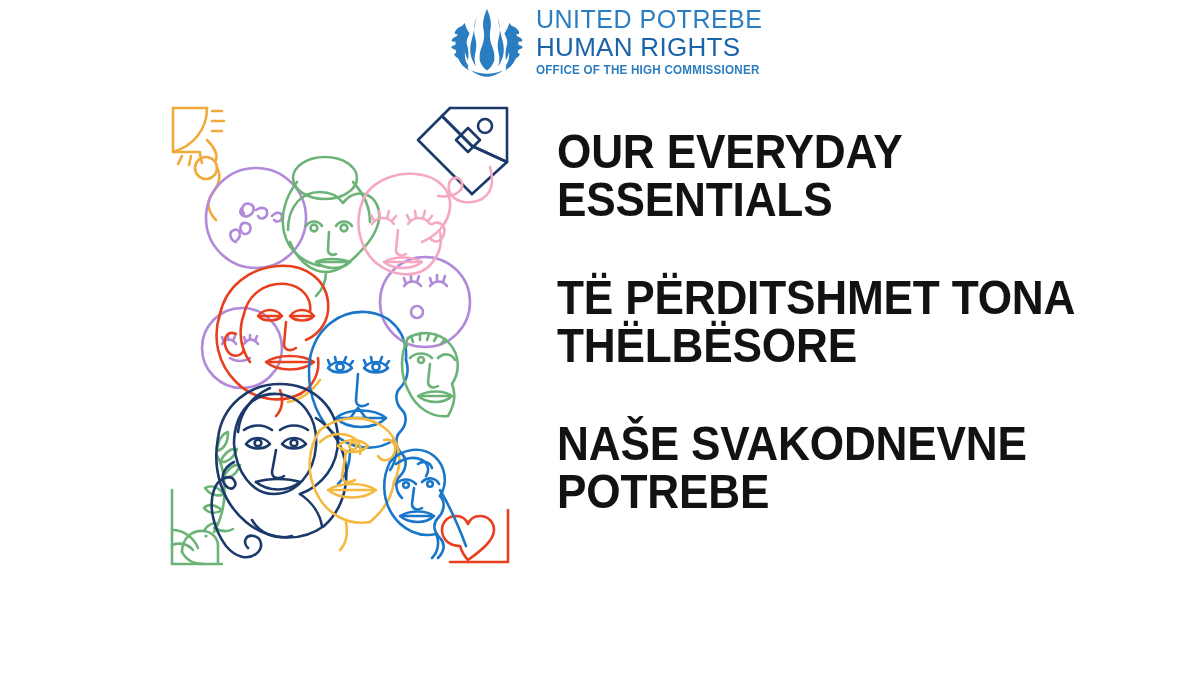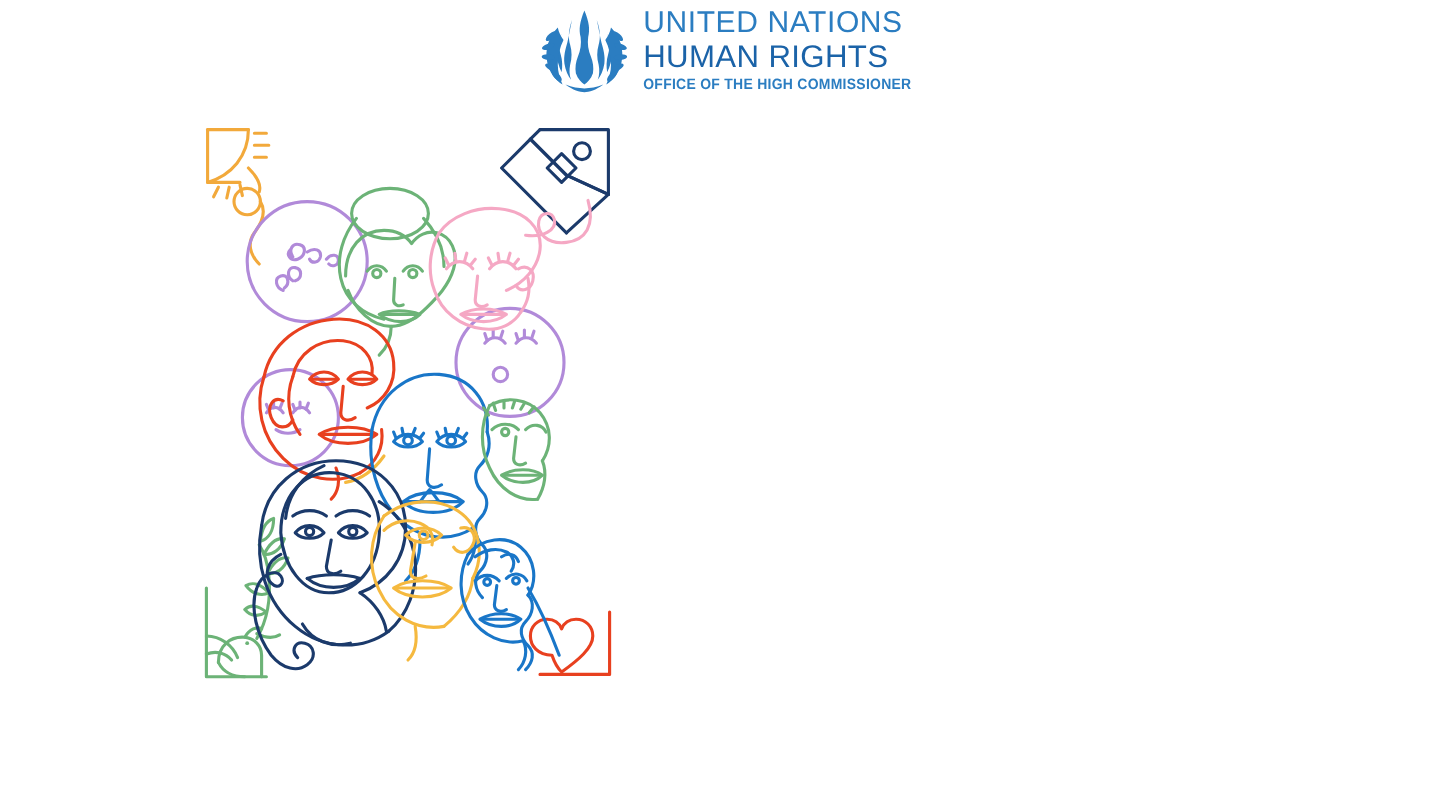--- a/index.html
+++ b/index.html
@@ -137,21 +137,21 @@
           <ellipse cx="88" cy="55" rx="7" ry="3" transform="rotate(-5 88 55)"></ellipse>
           <ellipse cx="85" cy="66" rx="7" ry="3" transform="rotate(-28 85 66)"></ellipse>
           <ellipse cx="79" cy="75" rx="7" ry="3" transform="rotate(-48 79 75)"></ellipse>
         </g>
 
         <path d="M30 84 C38 90 45 92 50 92 C55 92 62 90 70 84 C63 87 56 88 50 88 C44 88 37 87 30 84 Z"></path>
       </g>
     </svg>
 
     <div id="logo-text">
-      <div class="logo-line-1">UNITED NATIONS</div>
+      <div class="logo-line-1">UNITED POTREBE</div>
       <div class="logo-line-2">HUMAN RIGHTS</div>
       <div class="logo-line-3">OFFICE OF THE HIGH COMMISSIONER</div>
     </div>
   </div>
 
   <div id="illustration">
     <svg viewBox="0 0 360 490" aria-hidden="true">
       <g fill="none" stroke-linecap="round" stroke-linejoin="round" stroke-width="2.6">
 
         <g stroke="#f2a93b">
@@ -405,14 +405,22 @@
           <path d="M254 398 L252 414 C252 419 257 421 262 418"></path>
 
           <path d="M240 426 C250 420 266 420 274 426 C266 434 250 434 240 426 Z"></path>
           <path d="M242 426 L272 426"></path>
         </g>
 
       </g>
     </svg>
   </div>
 
+  <div id="headlines">
+    <div class="headline h-en">OUR EVERYDAY
+ESSENTIALS</div>
+    <div class="headline h-sq">TË PËRDITSHMET TONA
+THËLBËSORE</div>
+    <div class="headline h-sr">NAŠE SVAKODNEVNE
+POTREBE</div>
+  </div>
 
 </div>
 
 </body></html>

